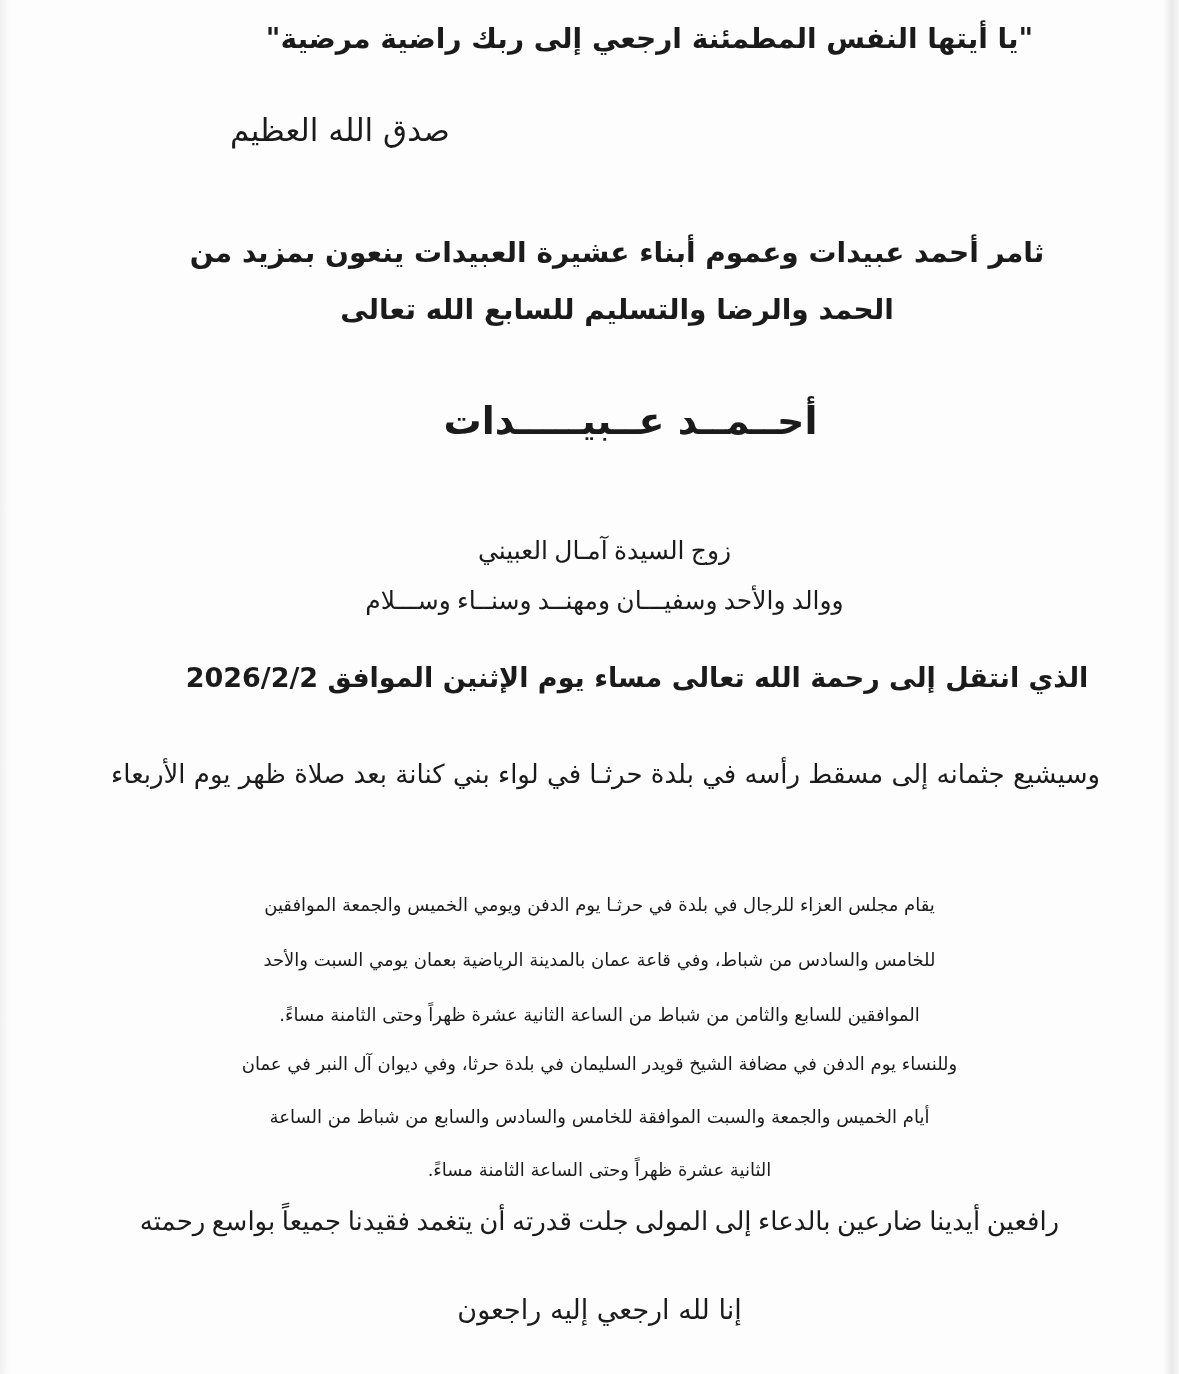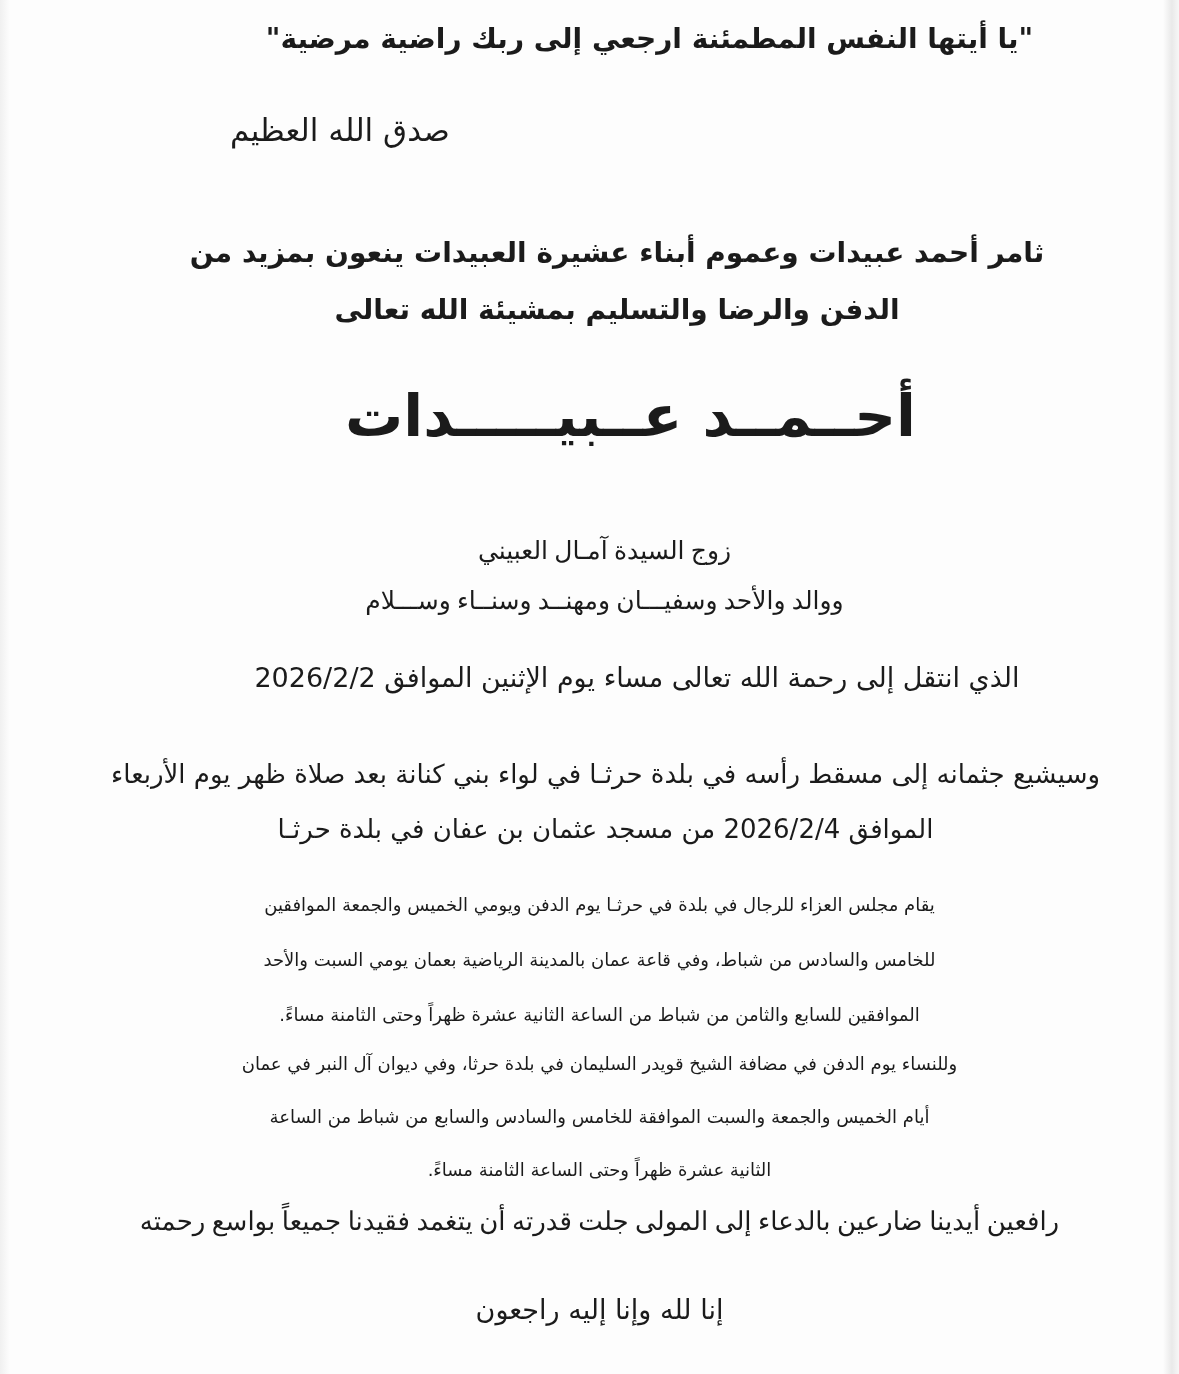--- a/index.html
+++ b/index.html
@@ -42,34 +42,35 @@
     top: 112px; left: 230px;
     font-size: 31px;
     white-space: nowrap;
   }
   .announce {
     top: 224px; left: 55px;
     font-size: 28px; font-weight: bold;
     line-height: 57px;
   }
   .deceased {
-    top: 382px; left: 82px;
-    font-size: 58px; font-weight: bold;
+    top: 399px; left: 82px;
+    font-size: 38px; font-weight: bold;
     letter-spacing: 1px;
     text-align: center;
   }
   .relations {
     top: 526px; left: 30px;
     font-size: 25px;
     line-height: 50px;
     font-family: Liberation Serif, serif;
   }
   .deathline {
     top: 662px; left: 95px;
     font-size: 27px;
+    font-weight: bold;
   }
   .funeral {
     top: 747px; left: 32px;
     font-size: 26px;
     line-height: 55px;
   }
   .men {
     top: 877px; left: 20px;
     font-size: 18px;
     line-height: 55px;
@@ -96,46 +97,45 @@
 
   <div class="edge-left"></div>
   <div class="edge-right"></div>
 
   <div class="blk verse">"يا أيتها النفس المطمئنة ارجعي إلى ربك راضية مرضية"</div>
 
   <div class="sadaqa">صدق الله العظيم</div>
 
   <div class="blk announce">
     <div>ثامر أحمد عبيدات وعموم أبناء عشيرة العبيدات ينعون بمزيد من</div>
-    <div>الدفن والرضا والتسليم بمشيئة الله تعالى</div>
+    <div>الحمد والرضا والتسليم للسابع الله تعالى</div>
   </div>
 
   <div class="blk deceased">أحــمــد عــبيـــــدات</div>
 
   <div class="blk relations">
     <div>زوج السيدة آمـال العبيني</div>
     <div>ووالد والأحد وسفيـــان ومهنــد وسنــاء وســـلام</div>
   </div>
 
   <div class="blk deathline">الذي انتقل إلى رحمة الله تعالى مساء يوم الإثنين الموافق 2026/2/2</div>
 
   <div class="blk funeral">
     <div>وسيشيع جثمانه إلى مسقط رأسه في بلدة حرثـا في لواء بني كنانة بعد صلاة ظهر يوم الأربعاء</div>
-    <div>الموافق 2026/2/4 من مسجد عثمان بن عفان في بلدة حرثـا</div>
   </div>
 
   <div class="blk men">
     <div>يقام مجلس العزاء للرجال في بلدة في حرثـا يوم الدفن ويومي الخميس والجمعة الموافقين</div>
     <div>للخامس والسادس من شباط، وفي قاعة عمان بالمدينة الرياضية بعمان يومي السبت والأحد</div>
     <div>الموافقين للسابع والثامن من شباط من الساعة الثانية عشرة ظهراً وحتى الثامنة مساءً.</div>
   </div>
 
   <div class="blk women">
     <div>وللنساء يوم الدفن في مضافة الشيخ قويدر السليمان في بلدة حرثا، وفي ديوان آل النبر في عمان</div>
     <div>أيام الخميس والجمعة والسبت الموافقة للخامس والسادس والسابع من شباط من الساعة</div>
     <div>الثانية عشرة ظهراً وحتى الساعة الثامنة مساءً.</div>
   </div>
 
   <div class="blk prayer">رافعين أيدينا ضارعين بالدعاء إلى المولى جلت قدرته أن يتغمد فقيدنا جميعاً بواسع رحمته</div>
 
-  <div class="blk closing">إنا لله وإنا إليه راجعون</div>
+  <div class="blk closing">إنا لله ارجعي إليه راجعون</div>
 
 </div>
 
 </body></html>

